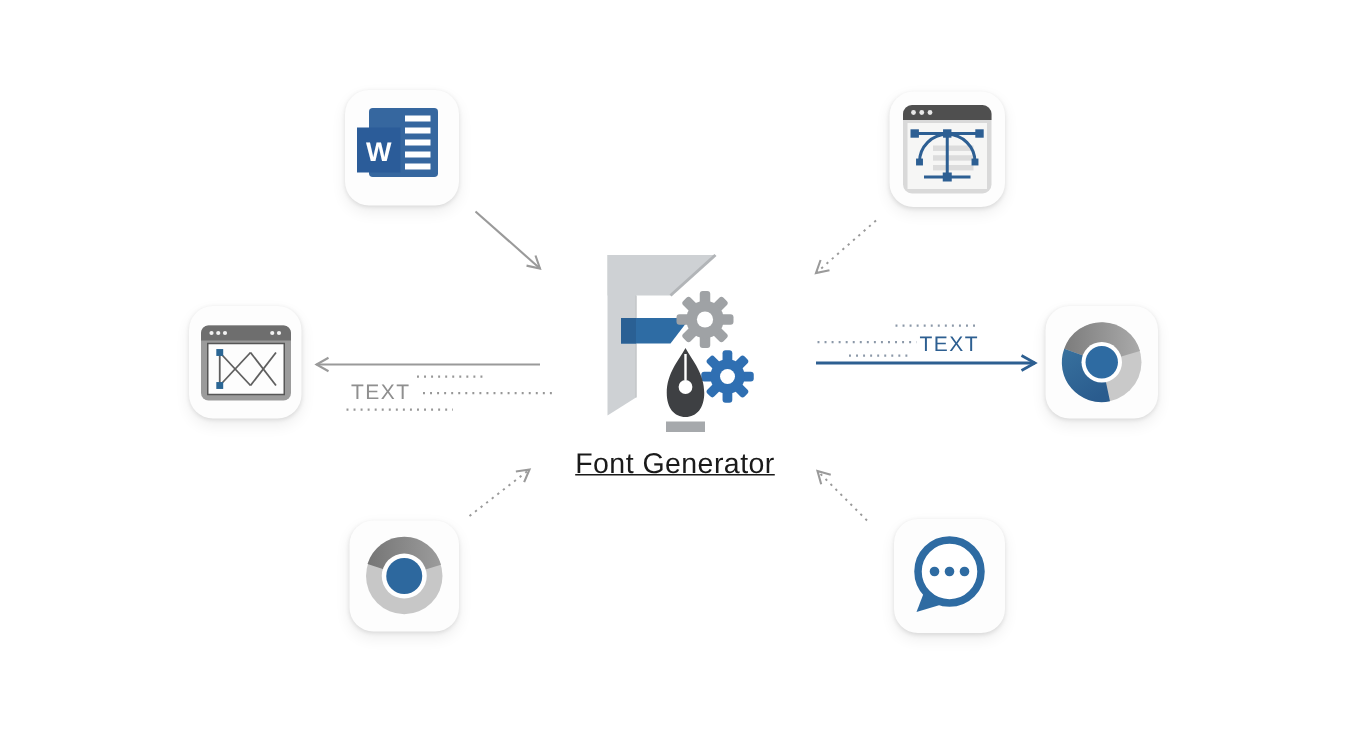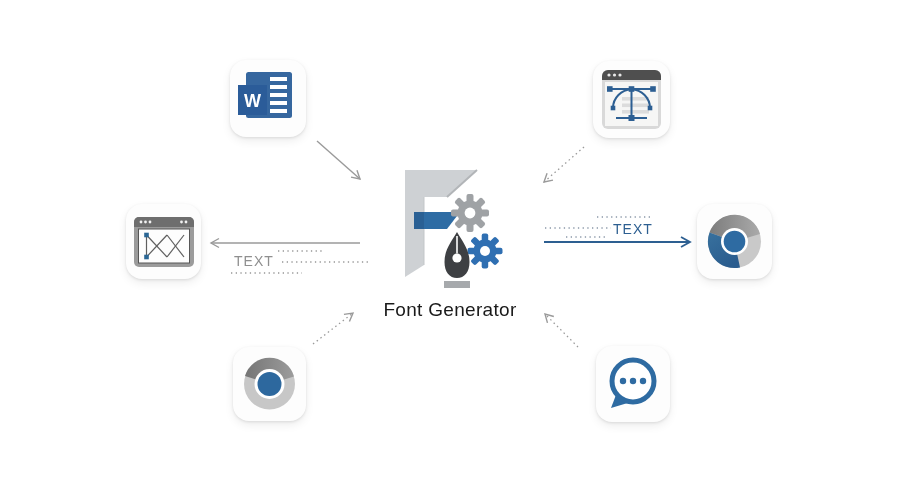--- a/index.html
+++ b/index.html
@@ -10,21 +10,21 @@
   .arrow-layer{position:absolute;left:0;top:0;pointer-events:none;}
   .tile{
     position:absolute;background:#fdfdfd;border-radius:16px;
     box-shadow:0 1px 3px rgba(0,0,0,.10),0 4px 10px rgba(0,0,0,.07);
     display:flex;align-items:center;justify-content:center;
   }
   .tile svg{display:block;}
   .center-logo{position:absolute;left:398px;top:166px;width:115px;height:125px;}
   .diagram-title{
     position:absolute;left:330px;top:299px;width:240px;text-align:center;
-    font-size:19px;color:#1a1a1a;letter-spacing:.3px;
+    font-size:19px;color:#1a1a1a;letter-spacing:.3px;text-decoration:underline;
   }
   .flow-label{position:absolute;font-size:14px;letter-spacing:1px;text-align:right;}
   .flow-label.left{left:234px;top:253px;color:#8f8f8f;}
   .flow-label.right{left:613px;top:221px;color:#2d5f91;}
   .solid-gray{stroke:#9a9a9a;stroke-width:1.4;fill:none;}
   .dotted-gray{stroke:#9a9a9a;stroke-width:1.3;stroke-dasharray:1.5 3.2;fill:none;}
   .solid-blue{stroke:#2d5f91;stroke-width:2;fill:none;}
   .deco-gray{stroke:#979797;stroke-width:1.5;stroke-dasharray:1.3 3.4;fill:none;}
   .deco-blue{stroke:#8b98a8;stroke-width:1.5;stroke-dasharray:1.3 3.4;fill:none;}
 </style>

